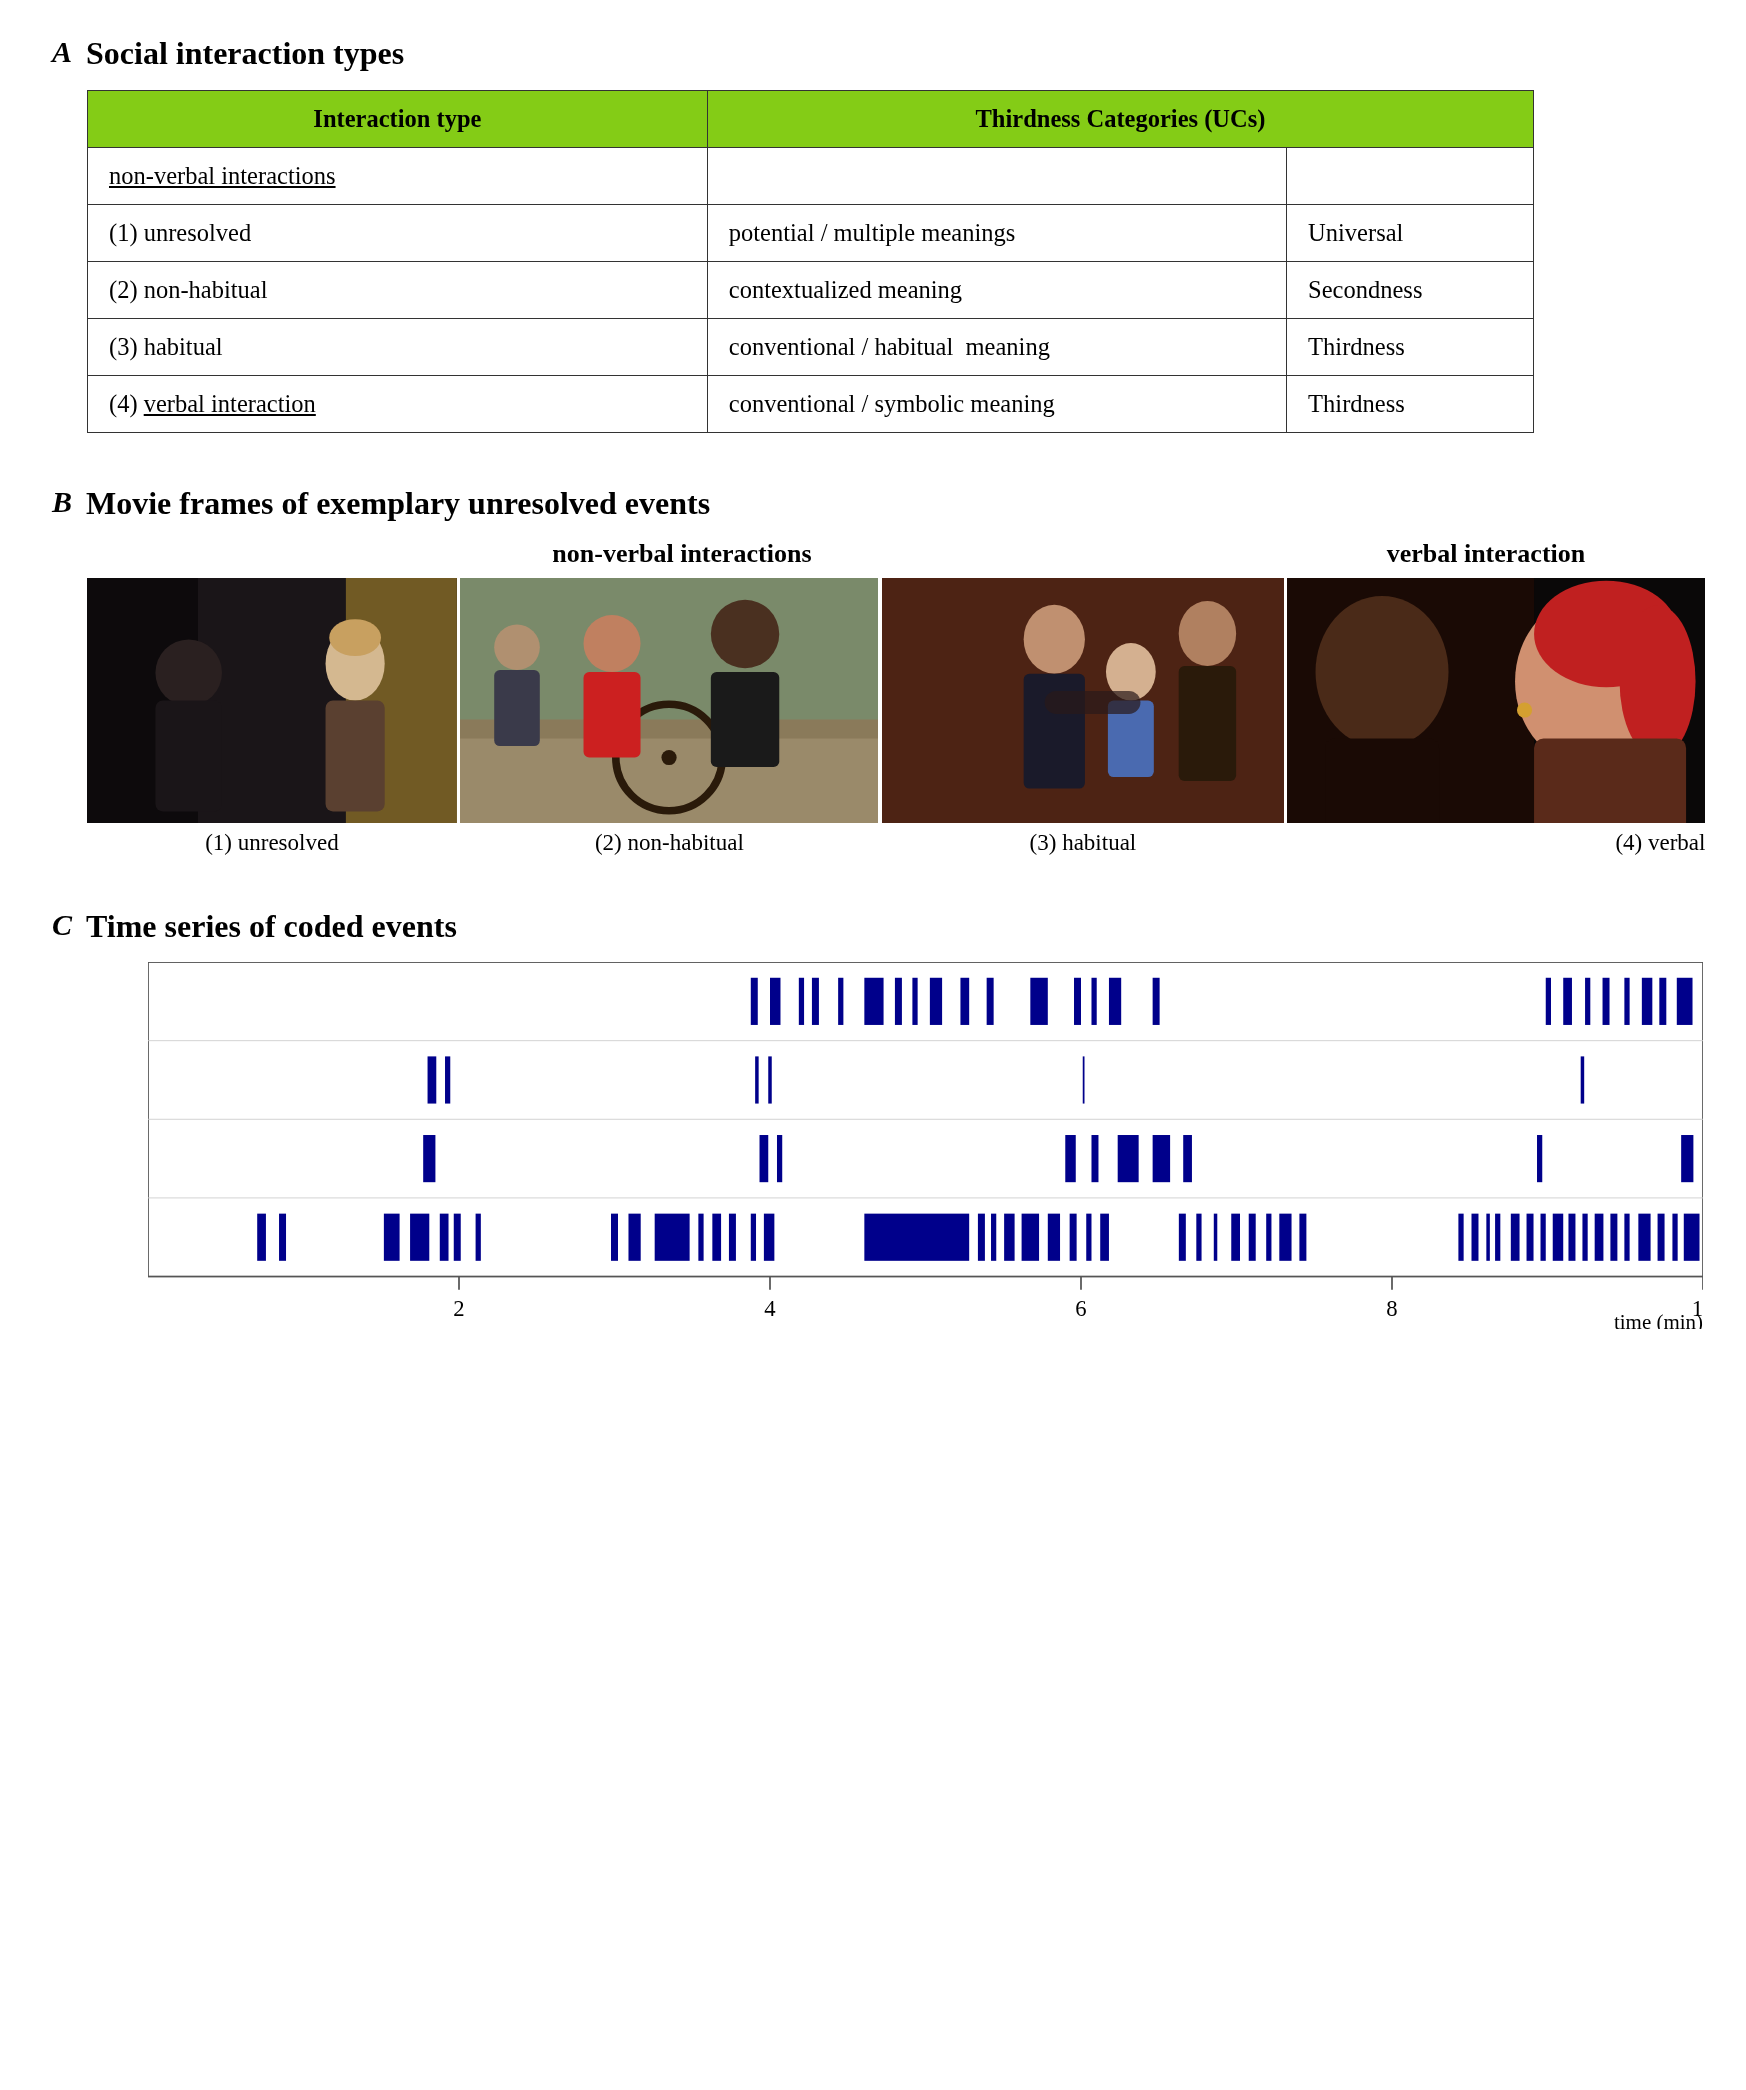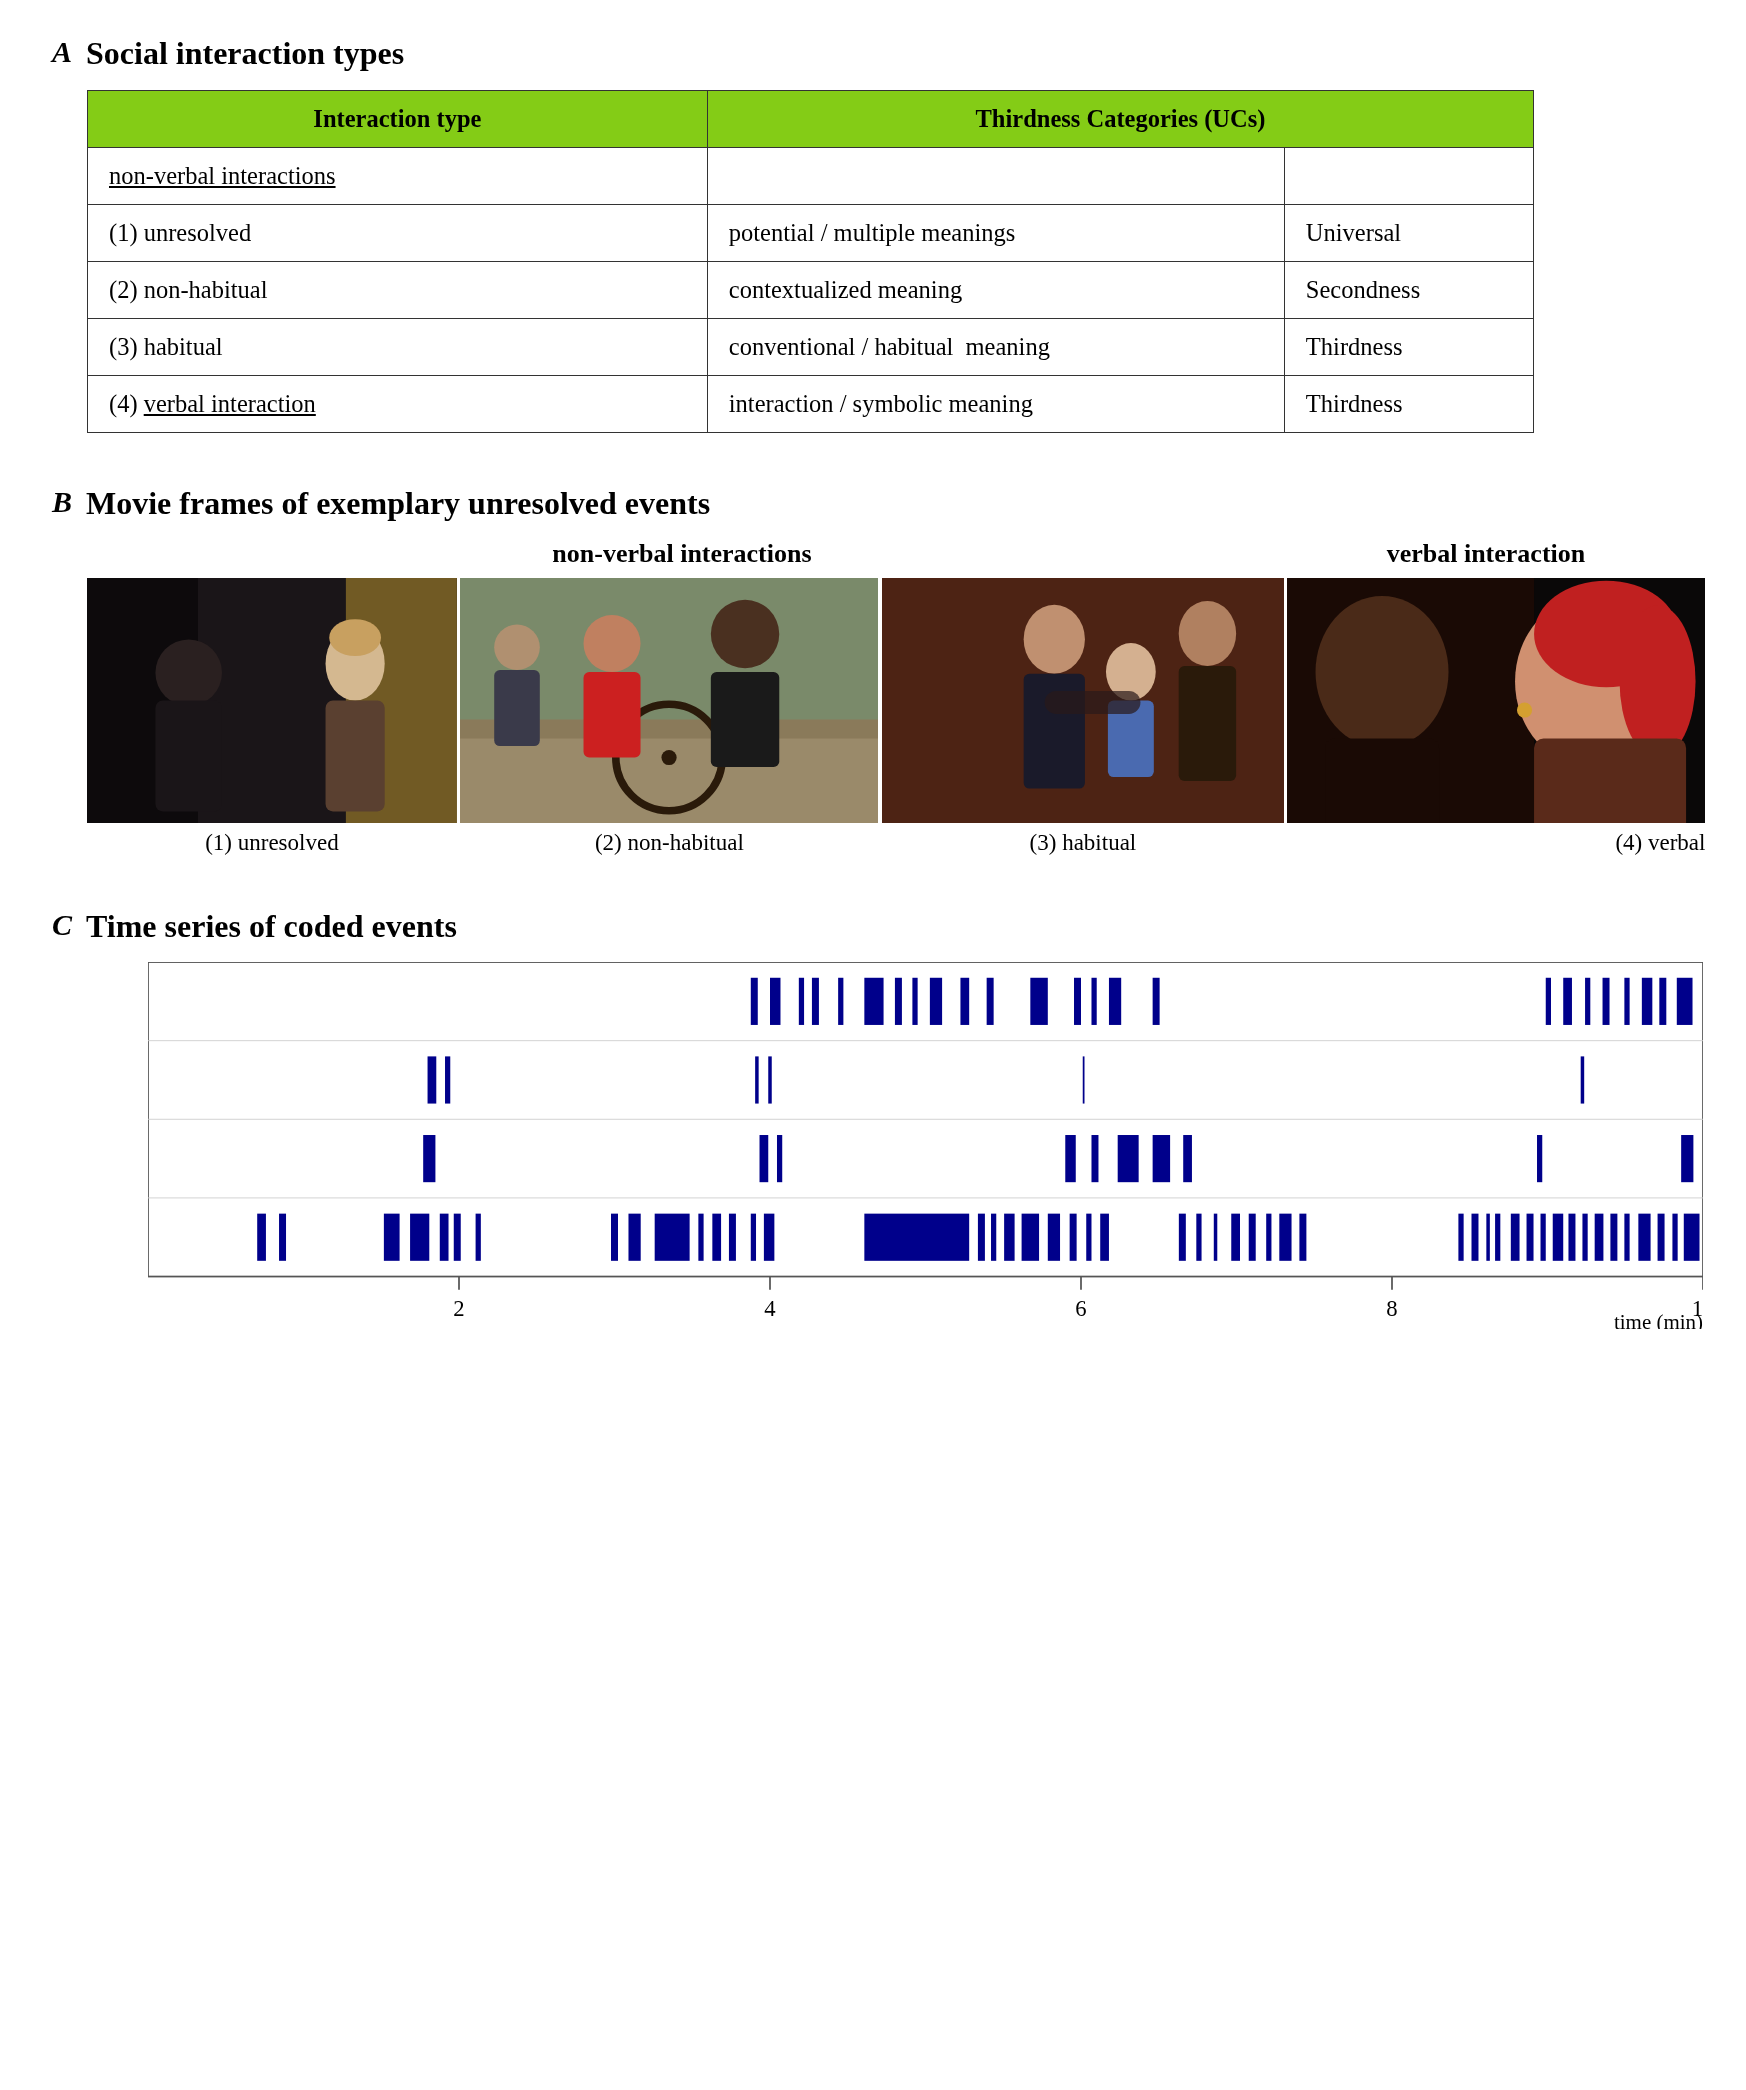--- a/index.html
+++ b/index.html
@@ -164,21 +164,21 @@
         <tr>
           <td>(3) habitual</td>
           <td>conventional / habitual&nbsp; meaning</td>
           <td>Thirdness</td>
         </tr>
 
         <tr>
           <td>
             (4) <span style="text-decoration:underline;">verbal interaction</span>
           </td>
-          <td>interaction / symbolic meaning</td>
+          <td>conventional / symbolic meaning</td>
           <td>Thirdness</td>
         </tr>
       </tbody>
     </table>
   </div>
 </div>
 
 <div class="section-b">
   <div class="section-label">
     <span class="section-letter">B</span>

